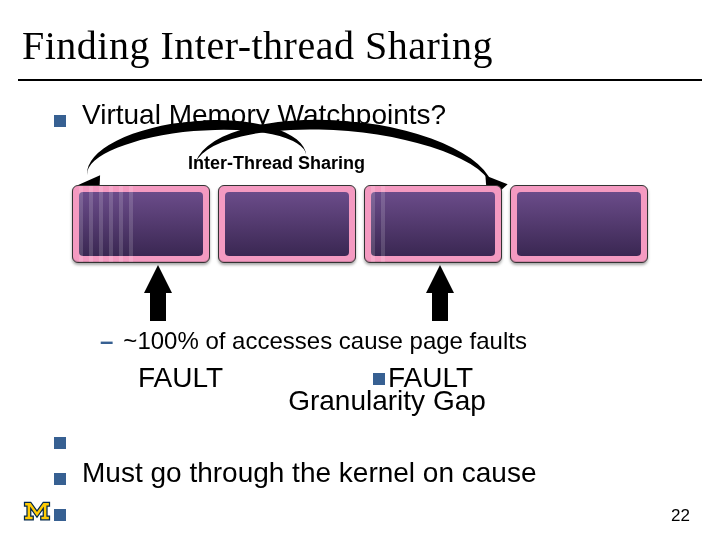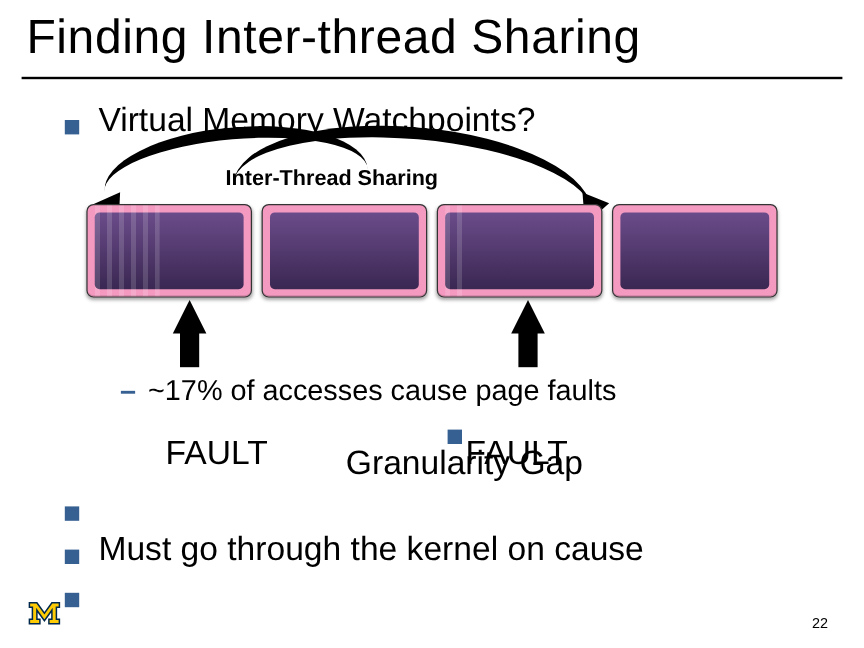--- a/index.html
+++ b/index.html
@@ -12,24 +12,24 @@
     color: #000;
     overflow: hidden;
   }
   .slide {
     width: 720px;
     height: 540px;
     position: relative;
     box-sizing: border-box;
   }
   .title {
-    font-family: Liberation Sans, sans-serif;
+    font-family: Liberation Serif, serif;
     font-weight: 400;
     font-size: 40px;
-    padding: 9px 0 6px 22px;
+    padding: 22px 0 6px 22px;
     letter-spacing: 0.5px;
   }
   .rule {
     height: 2px;
     background: #000;
     margin: 4px 18px 0 18px;
   }
   .body {
     position: relative;
     padding: 14px 0 0 0;
@@ -156,21 +156,21 @@
   .overlay-fault {
     position: absolute;
     font-size: 28px;
   }
   .of1 { left: 138px; top: 362px; }
   .of2 { left: 388px; top: 362px; }
   .slide-number {
     position: absolute;
     right: 30px;
     bottom: 14px;
-    font-size: 12px;
+    font-size: 17px;
   }
   .logo {
     position: absolute;
     left: 22px;
     bottom: 14px;
     width: 30px;
     height: 30px;
   }
   .logo svg { width: 30px; height: 30px; display:block; }
 </style>
@@ -213,21 +213,21 @@
           <div class="inner"></div>
         </div>
       </div>
 
       <div class="arrow-up au1"></div>
       <div class="arrow-up au2"></div>
     </div>
 
     <div class="sub-row">
       <span class="dash">–</span>
-      <span>~17% of accesses cause page faults</span>
+      <span>~100% of accesses cause page faults</span>
     </div>
 
     <div class="bullet-row" style="position:relative;flex-direction:column;">
       <span class="sq"></span>
       <span>Granularity Gap</span>
     </div>
     <div class="bullet-row">
       <span class="sq"></span>
     </div>
     <div class="bullet-row">

